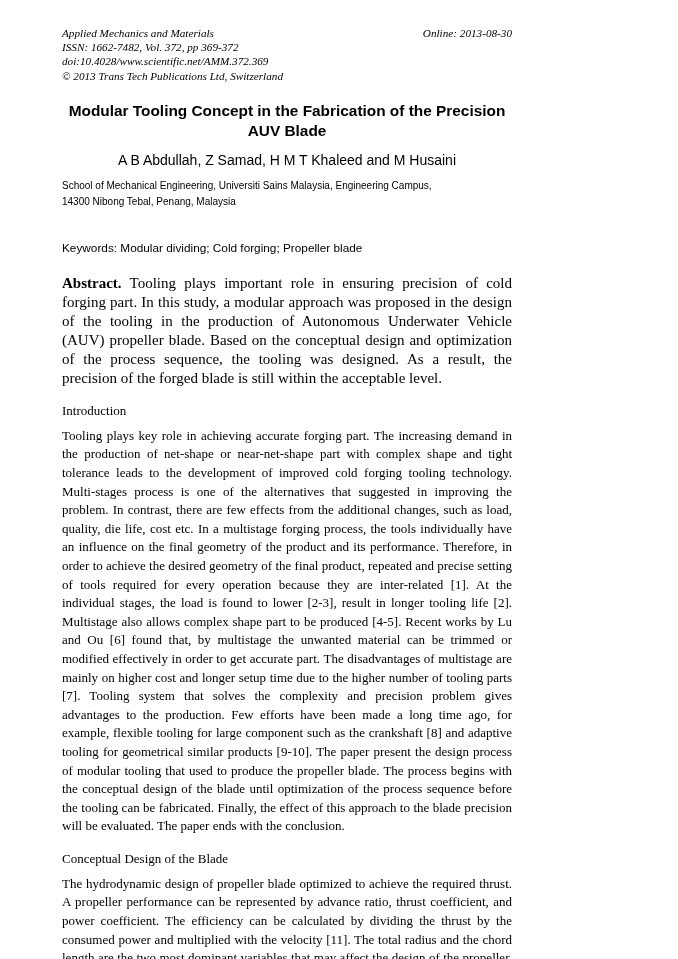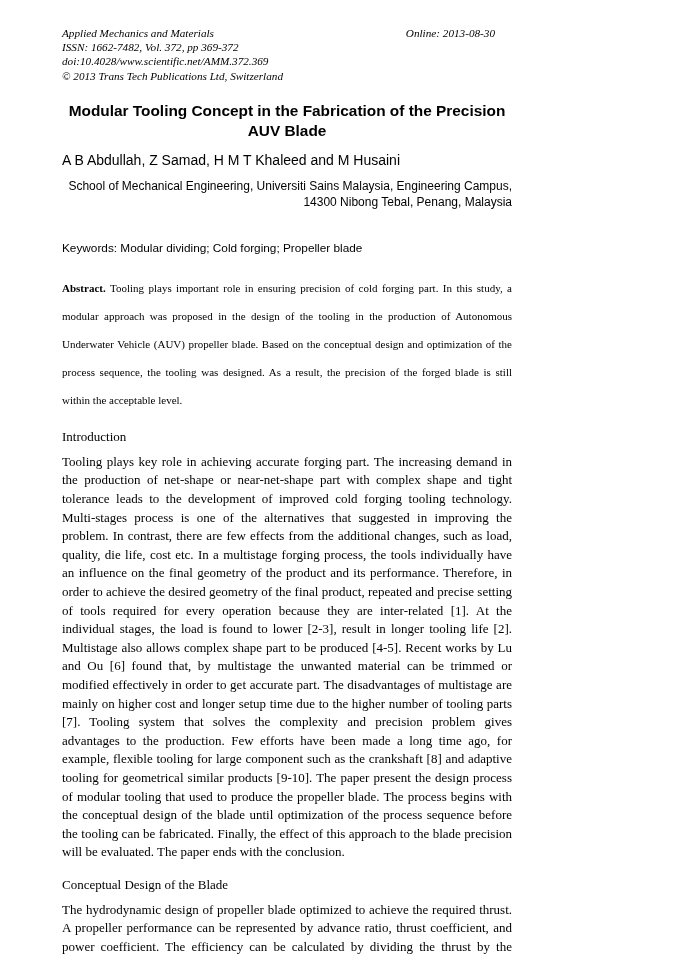--- a/index.html
+++ b/index.html
@@ -29,46 +29,47 @@
     font-size: 11.2px;
     line-height: 14.2px;
     margin-bottom: 18px;
   }
   .header-left {
     display: inline-block;
     vertical-align: top;
   }
   .header-right {
     position: absolute;
-    right: 17px;
+    right: 0;
     top: 0;
     font-style: italic;
     font-size: 11.2px;
   }
   .header-line { white-space: nowrap; }
 
   
   .title {
     font-family: "Liberation Sans", sans-serif;
     font-weight: bold;
     font-size: 15.4px;
     text-align: center;
     line-height: 20px;
     margin: 12px 0 10px 0;
   }
   .authors {
     font-family: "Liberation Sans", sans-serif;
     font-size: 14px;
+    text-align: center;
     line-height: 19px;
     margin-bottom: 8px;
   }
   .affil {
     font-family: "Liberation Sans", sans-serif;
-    font-size: 12px;
-    text-align: right;
+    font-size: 10px;
+    text-align: left;
     line-height: 16px;
   }
   .email {
     font-family: "Liberation Sans", sans-serif;
     font-size: 11.6px;
     text-align: center;
     line-height: 16px;
     margin-top: 14px;
   }
 
@@ -76,22 +77,22 @@
   .keywords {
     font-family: "Liberation Sans", sans-serif;
     font-size: 11.8px;
     margin-top: 30px;
     margin-bottom: 18px;
     line-height: 16px;
   }
   .keywords .kw-label { font-weight: normal; }
 
   .abstract {
-    font-size: 11px;
-    line-height: 28px;
+    font-size: 15px;
+    line-height: 19px;
     text-align: justify;
     margin-bottom: 5px;
   }
   .abstract .ab-label { font-weight: bold; }
 
   h2.section {
     font-size: 13px;
     font-weight: normal;
     margin: 14px 0 8px 0;
     line-height: 17px;

